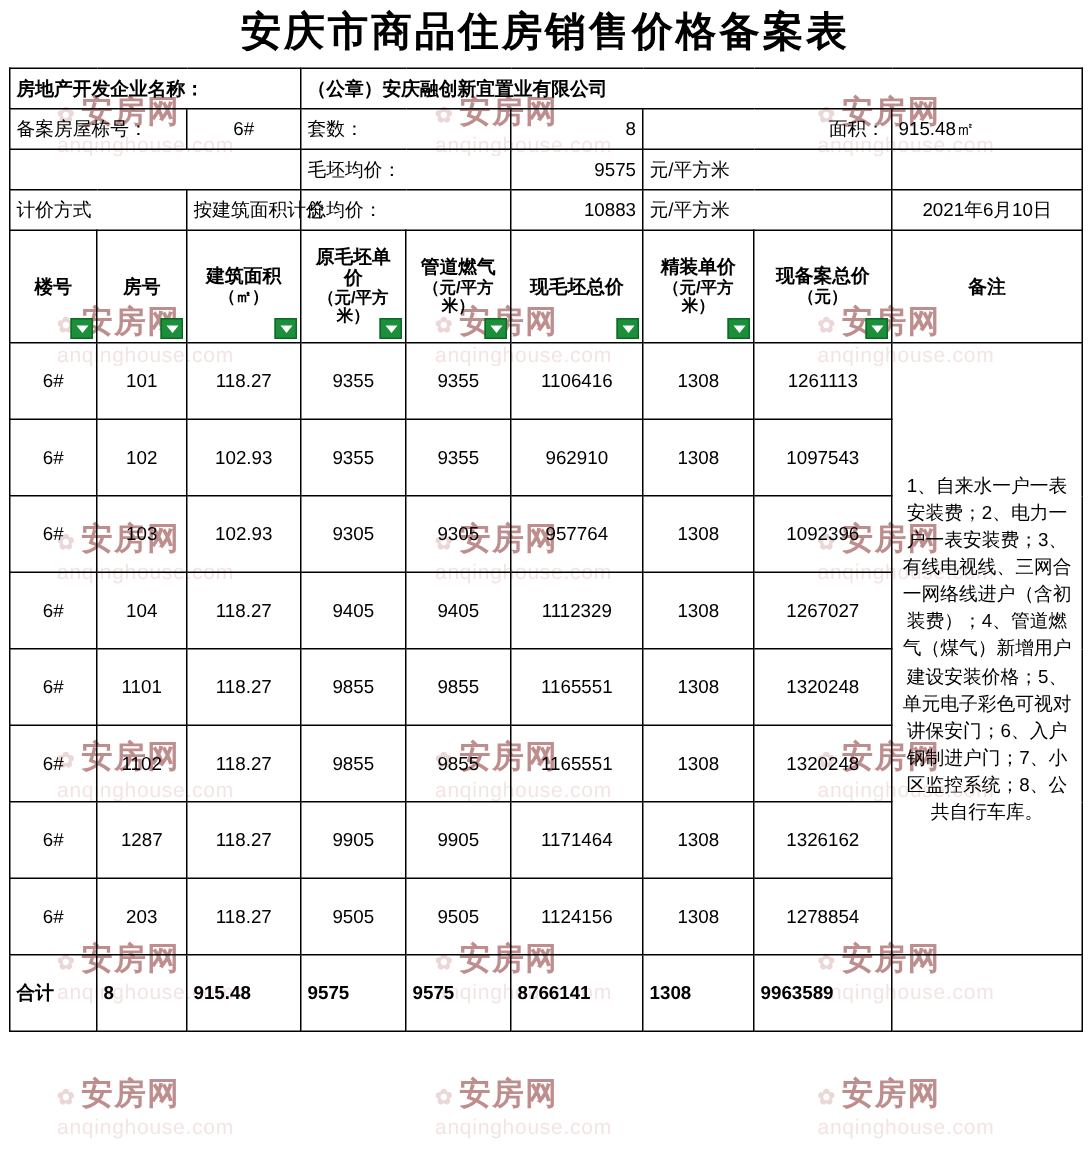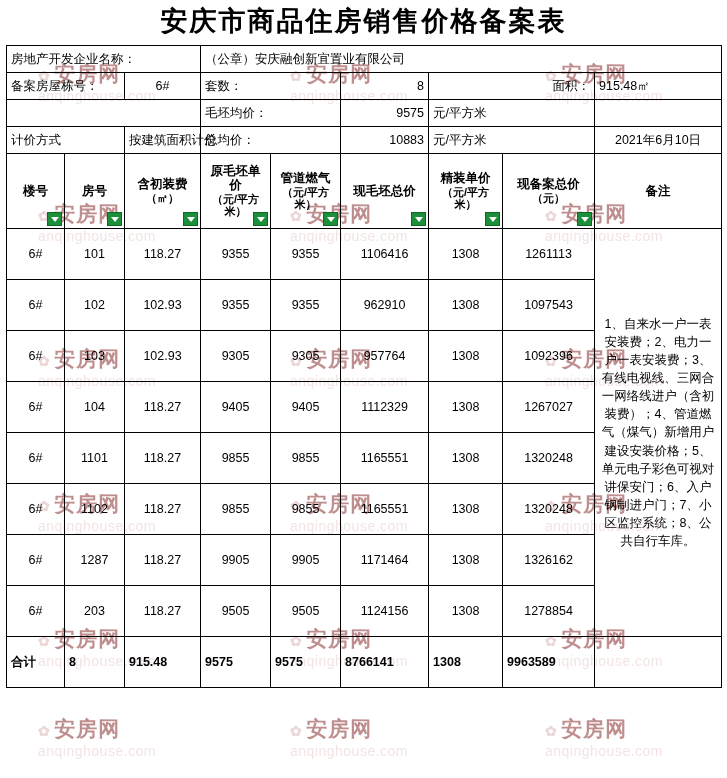--- a/index.html
+++ b/index.html
@@ -66,21 +66,21 @@
     table-layout: fixed;
   }
   table.main td {
     border: 1px solid #000;
     font-size: 12.5px;
     padding: 2px 4px;
     vertical-align: middle;
     background: transparent;
   }
   .hdr-label {
-    font-weight: normal;
+    font-weight: bold;
     font-size: 13.5px;
     white-space: nowrap;
   }
   .lbl {
     font-size: 12.5px;
     white-space: nowrap;
   }
   .num-r {
     text-align: right;
     padding-right: 6px;
@@ -215,21 +215,21 @@
         <td class="lbl">按建筑面积计价</td>
         <td colspan="2" class="lbl">总均价：</td>
         <td class="lbl num-r">10883</td>
         <td colspan="2" class="lbl">元/平方米</td>
         <td class="lbl ctr">2021年6月10日</td>
       </tr>
 
       <tr class="colhead" id="column-header-row">
           <td><span>楼号</span><span class="filter"></span></td>
           <td><span>房号</span><span class="filter"></span></td>
-          <td><span>含初装费</span><span class="sm">（㎡）</span><span class="filter"></span></td>
+          <td><span>建筑面积</span><span class="sm">（㎡）</span><span class="filter"></span></td>
           <td><span>原毛坯单价</span><span class="sm">（元/平方米）</span><span class="filter"></span></td>
           <td><span>管道燃气</span><span class="sm">（元/平方米）</span><span class="filter"></span></td>
           <td><span>现毛坯总价</span><span class="filter"></span></td>
           <td><span>精装单价</span><span class="sm">（元/平方米）</span><span class="filter"></span></td>
           <td><span>现备案总价</span><span class="sm">（元）</span><span class="filter"></span></td>
           <td><span>备注</span></td>
         </tr>
 
     <tr class="data">
           <td>6#</td>

